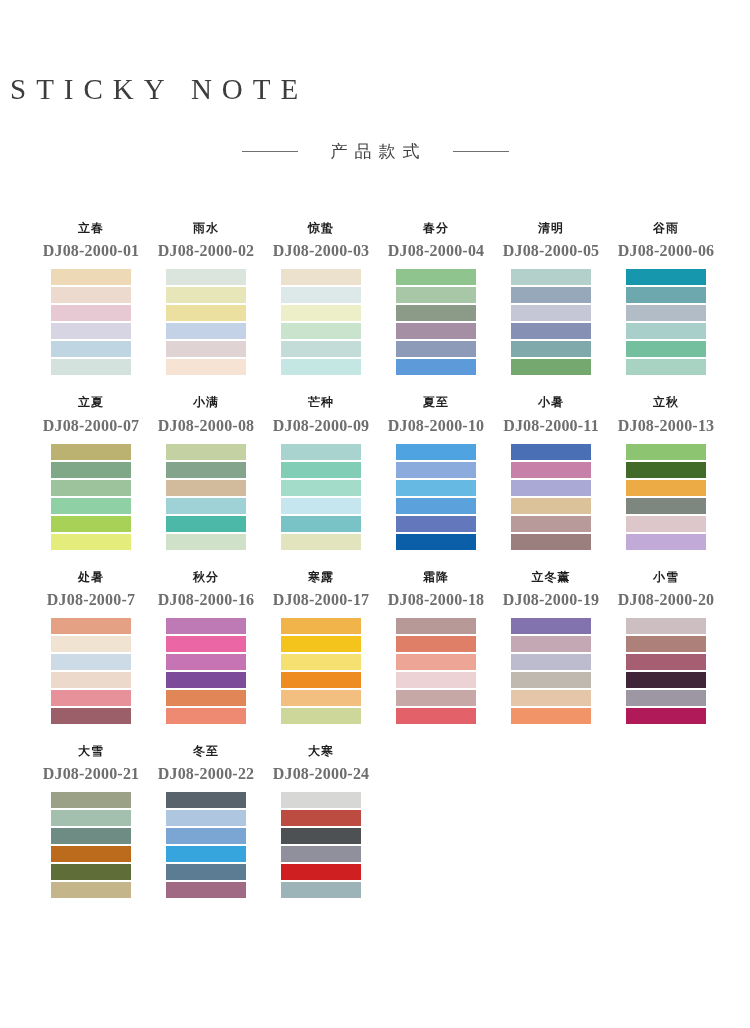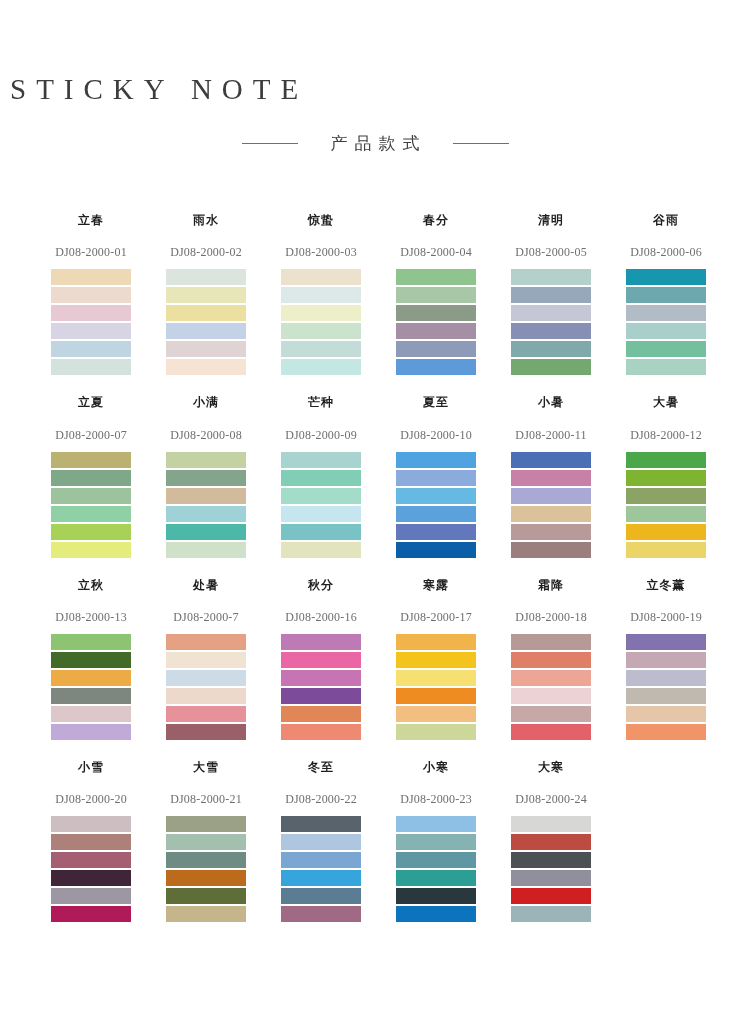--- a/index.html
+++ b/index.html
@@ -26,21 +26,21 @@
     font-family: "Liberation Serif", "DejaVu Serif", serif;
     font-size: 29px;
     letter-spacing: 10px;
     color: #3d3d3d;
     font-weight: 400;
     text-indent: 10px;
     line-height: 1.1;
     margin: 0;
   }
   .subtitle-row {
-    margin-top: 26px;
+    margin-top: 34px;
     display: flex;
     align-items: center;
     justify-content: center;
     gap: 26px;
   }
   .rule {
     width: 56px;
     height: 1px;
     background: #6f6f6f;
     display: block;
@@ -76,28 +76,29 @@
     color: #1f1f1f;
     text-align: center;
     width: 80px;
     margin-left: 4px;
     letter-spacing: 1px;
     line-height: 1.2;
     white-space: nowrap;
   }
   .card-code {
     font-family: "Liberation Serif", "DejaVu Serif", serif;
-    font-size: 12px;
+    font-size: 16px;
     color: #6e6e6e;
     text-align: center;
     width: 98px;
     margin-left: -5px;
-    margin-top: 18px;
+    margin-top: 7px;
     letter-spacing: 0.2px;
     white-space: nowrap;
+    font-weight: bold;
   }
   .swatches {
     margin-top: 9px;
     margin-left: 4px;
     width: 80px;
     display: flex;
     flex-direction: column;
     gap: 2px;
   }
   .stripe {
@@ -244,32 +245,20 @@
       <div class="swatches">
         <div class="stripe" style="background: rgb(74, 111, 181);"></div>
         <div class="stripe" style="background: rgb(199, 129, 168);"></div>
         <div class="stripe" style="background: rgb(170, 169, 214);"></div>
         <div class="stripe" style="background: rgb(220, 194, 154);"></div>
         <div class="stripe" style="background: rgb(184, 154, 155);"></div>
         <div class="stripe" style="background: rgb(155, 127, 126);"></div>
       </div>
     </div>
     <div class="card">
-      <div class="card-name">大暑</div>
-      <div class="card-code">DJ08-2000-12</div>
-      <div class="swatches">
-        <div class="stripe" style="background: rgb(74, 168, 74);"></div>
-        <div class="stripe" style="background: rgb(126, 180, 50);"></div>
-        <div class="stripe" style="background: rgb(139, 164, 101);"></div>
-        <div class="stripe" style="background: rgb(157, 199, 155);"></div>
-        <div class="stripe" style="background: rgb(236, 182, 28);"></div>
-        <div class="stripe" style="background: rgb(236, 213, 104);"></div>
-      </div>
-    </div>
-    <div class="card">
       <div class="card-name">立秋</div>
       <div class="card-code">DJ08-2000-13</div>
       <div class="swatches">
         <div class="stripe" style="background: rgb(140, 196, 114);"></div>
         <div class="stripe" style="background: rgb(66, 107, 41);"></div>
         <div class="stripe" style="background: rgb(237, 171, 70);"></div>
         <div class="stripe" style="background: rgb(125, 135, 128);"></div>
         <div class="stripe" style="background: rgb(221, 199, 203);"></div>
         <div class="stripe" style="background: rgb(193, 169, 216);"></div>
       </div>
@@ -364,32 +353,20 @@
       <div class="swatches">
         <div class="stripe" style="background: rgb(88, 99, 107);"></div>
         <div class="stripe" style="background: rgb(174, 198, 224);"></div>
         <div class="stripe" style="background: rgb(123, 165, 210);"></div>
         <div class="stripe" style="background: rgb(54, 165, 222);"></div>
         <div class="stripe" style="background: rgb(91, 124, 147);"></div>
         <div class="stripe" style="background: rgb(160, 106, 132);"></div>
       </div>
     </div>
     <div class="card">
-      <div class="card-name">小寒</div>
-      <div class="card-code">DJ08-2000-23</div>
-      <div class="swatches">
-        <div class="stripe" style="background: rgb(142, 192, 229);"></div>
-        <div class="stripe" style="background: rgb(133, 179, 180);"></div>
-        <div class="stripe" style="background: rgb(95, 151, 163);"></div>
-        <div class="stripe" style="background: rgb(45, 158, 149);"></div>
-        <div class="stripe" style="background: rgb(40, 56, 61);"></div>
-        <div class="stripe" style="background: rgb(11, 116, 189);"></div>
-      </div>
-    </div>
-    <div class="card">
       <div class="card-name">大寒</div>
       <div class="card-code">DJ08-2000-24</div>
       <div class="swatches">
         <div class="stripe" style="background: rgb(215, 215, 213);"></div>
         <div class="stripe" style="background: rgb(188, 76, 66);"></div>
         <div class="stripe" style="background: rgb(77, 81, 84);"></div>
         <div class="stripe" style="background: rgb(144, 144, 156);"></div>
         <div class="stripe" style="background: rgb(207, 31, 32);"></div>
         <div class="stripe" style="background: rgb(156, 179, 184);"></div>
       </div>

